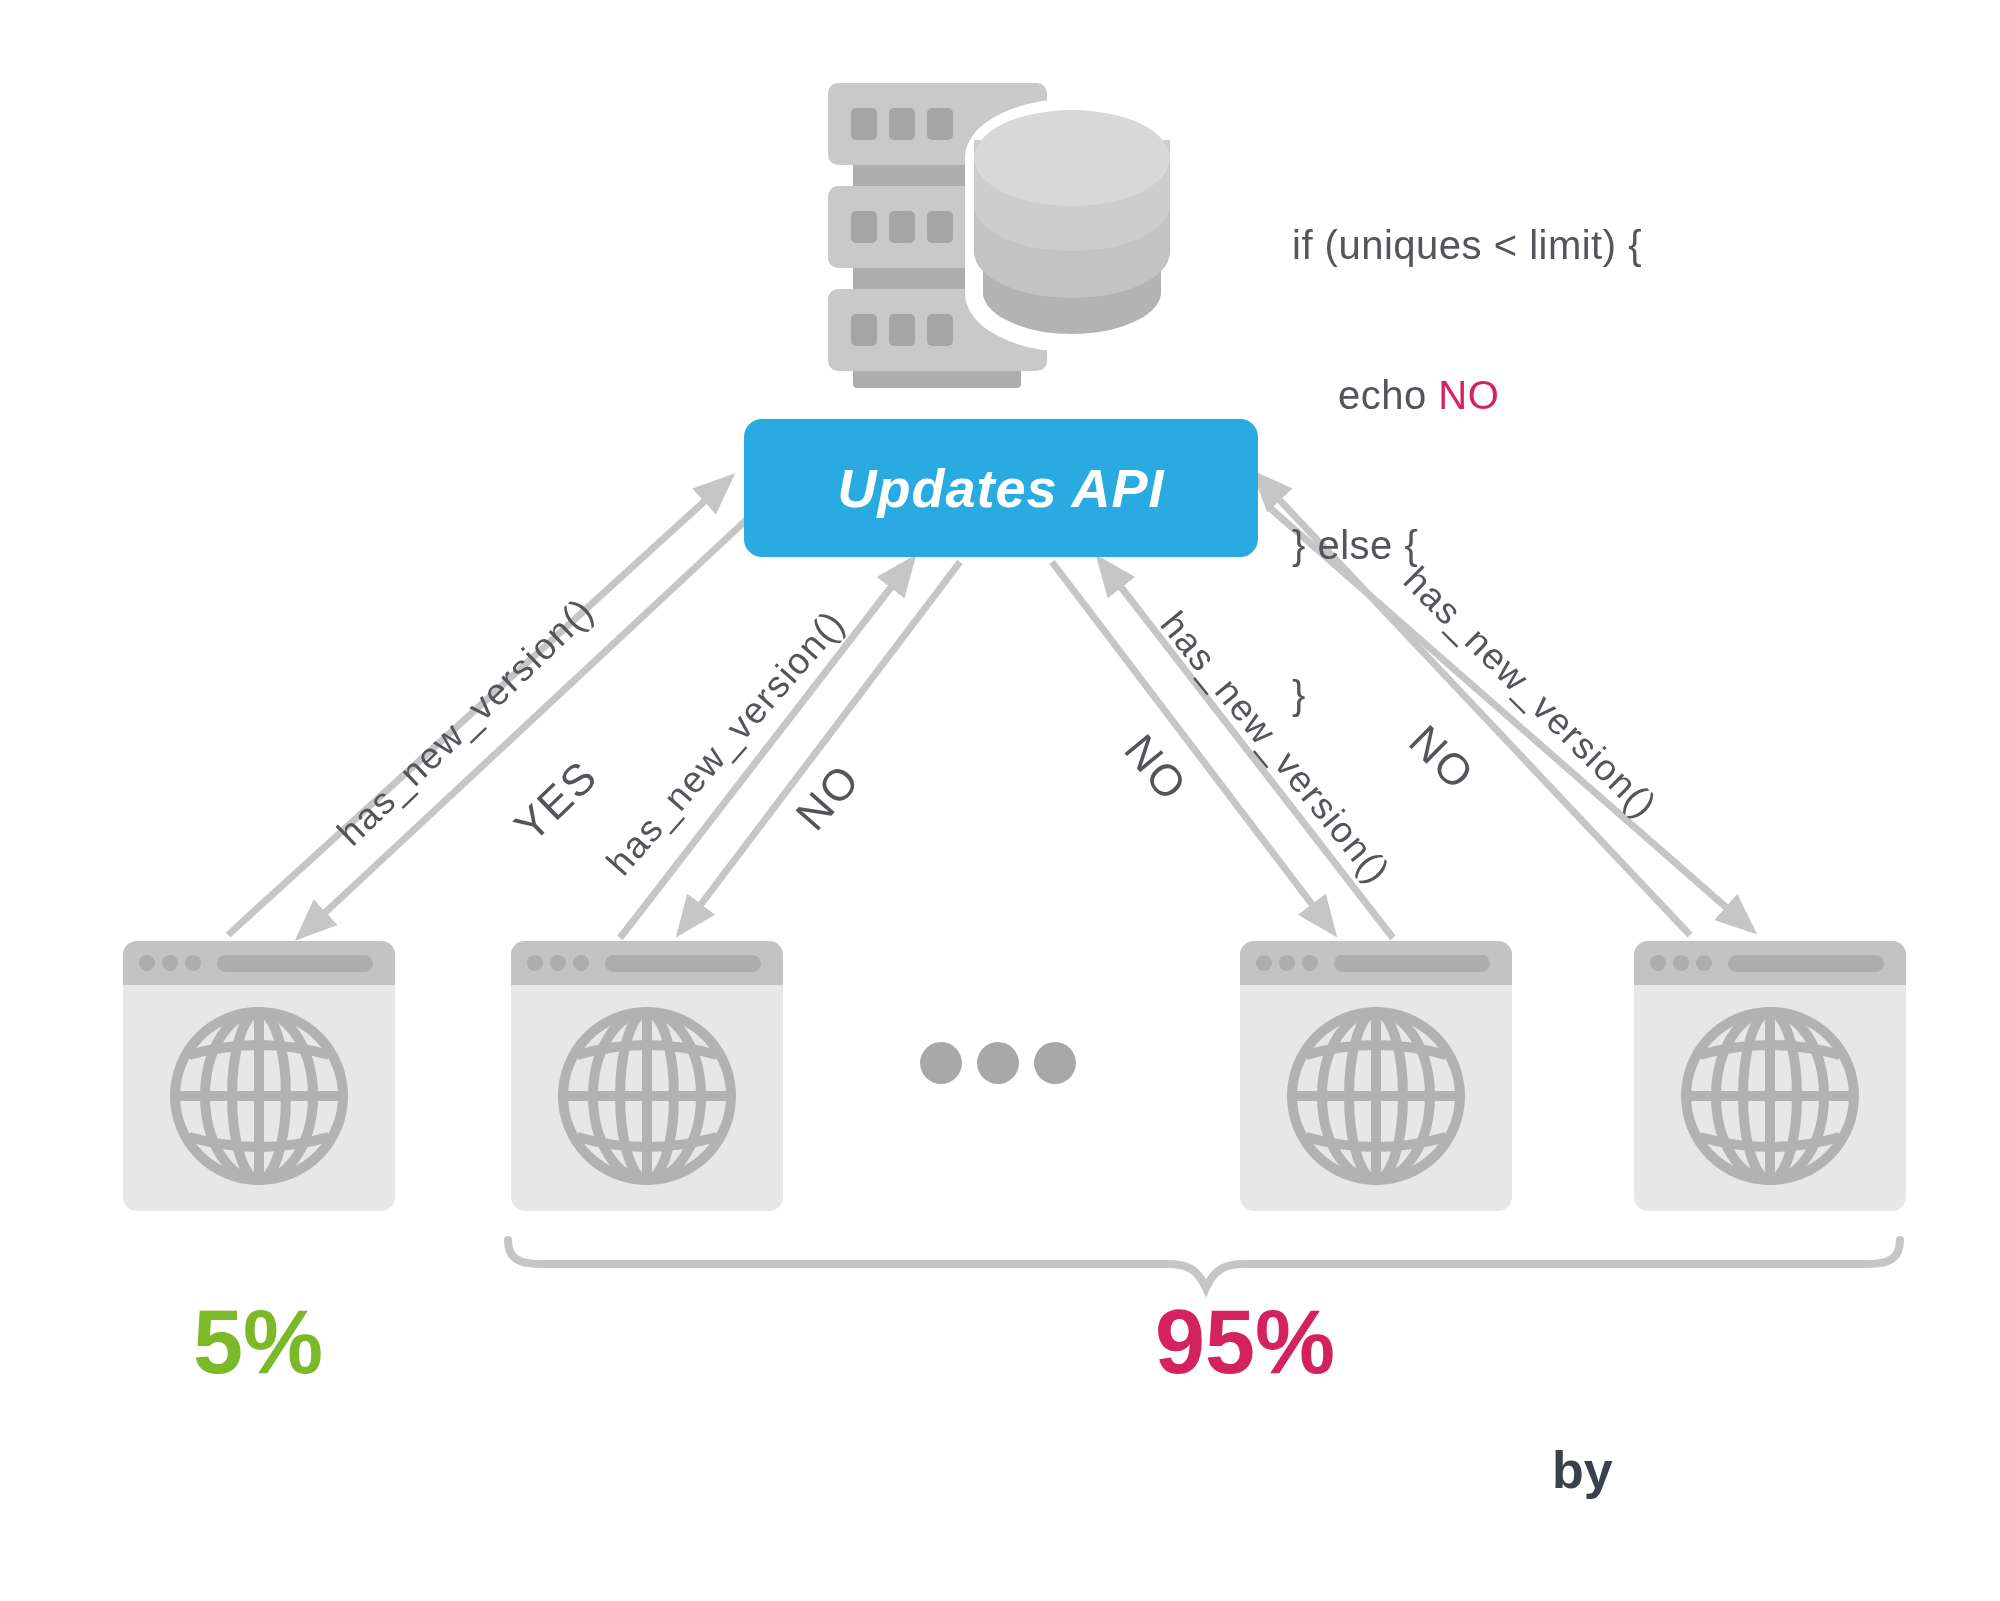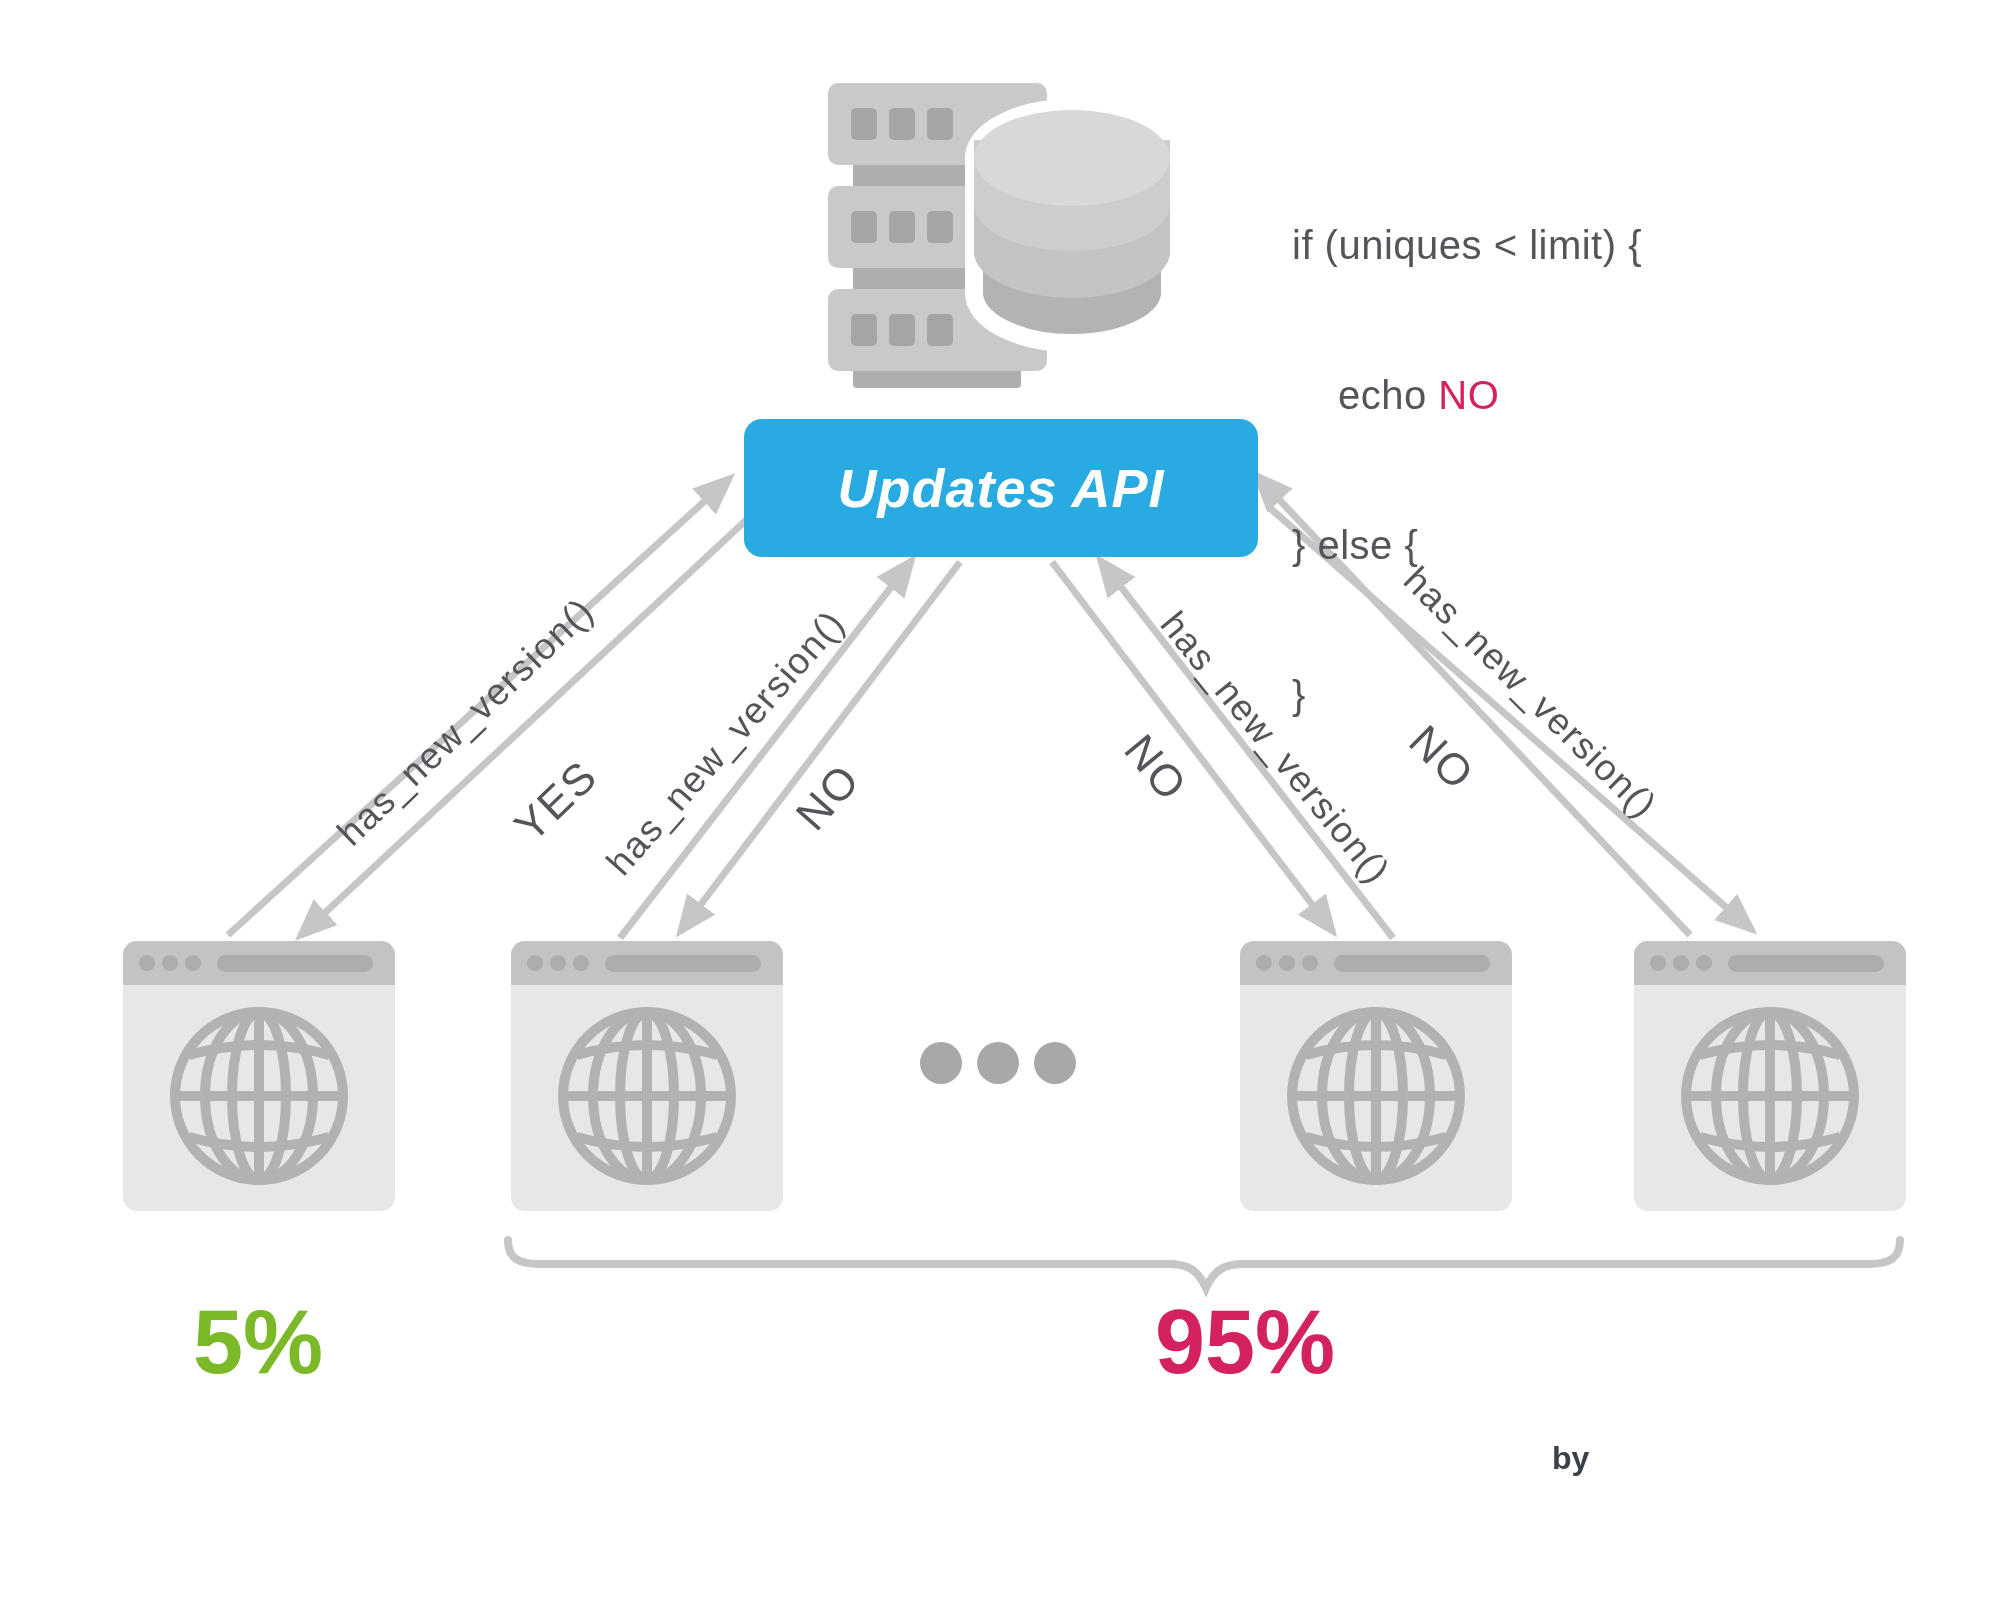--- a/index.html
+++ b/index.html
@@ -21,21 +21,21 @@
 
   
   .arrow-label{position:absolute;white-space:nowrap;color:#54555a;font-size:37px;letter-spacing:1.5px;}
   .arrow-label.resp{font-size:44px;letter-spacing:2px;}
 
   
   .pct{position:absolute;font-size:90px;font-weight:700;transform:translate(-50%,-50%);letter-spacing:0;}
 
   
   .footer{position:absolute;left:1552px;top:1440px;display:flex;align-items:baseline;gap:18px;}
-  .by{font-size:32px;font-weight:700;color:#3a414b;}
+  .by{font-size:52px;font-weight:700;color:#3a414b;}
   .brand-wrap{position:relative;display:inline-block;}
   .brand{font-size:68px;font-weight:700;color:#333a45;letter-spacing:-2px;}
   .sq{position:absolute;width:14px;height:14px;border-radius:3px;}
   .sq.pink-sq{background:#d4215f;left:-16px;top:2px;width:13px;height:13px;transform:rotate(20deg);}
   .sq.blue-sq{background:#29abe2;left:186px;top:-6px;width:16px;height:15px;}
   .sq.green-sq-top{background:#7cb928;left:240px;top:-8px;}
   .sq.green-sq-bottom{background:#7cb928;left:230px;top:62px;}
 </style>
 </head>
 <body>

